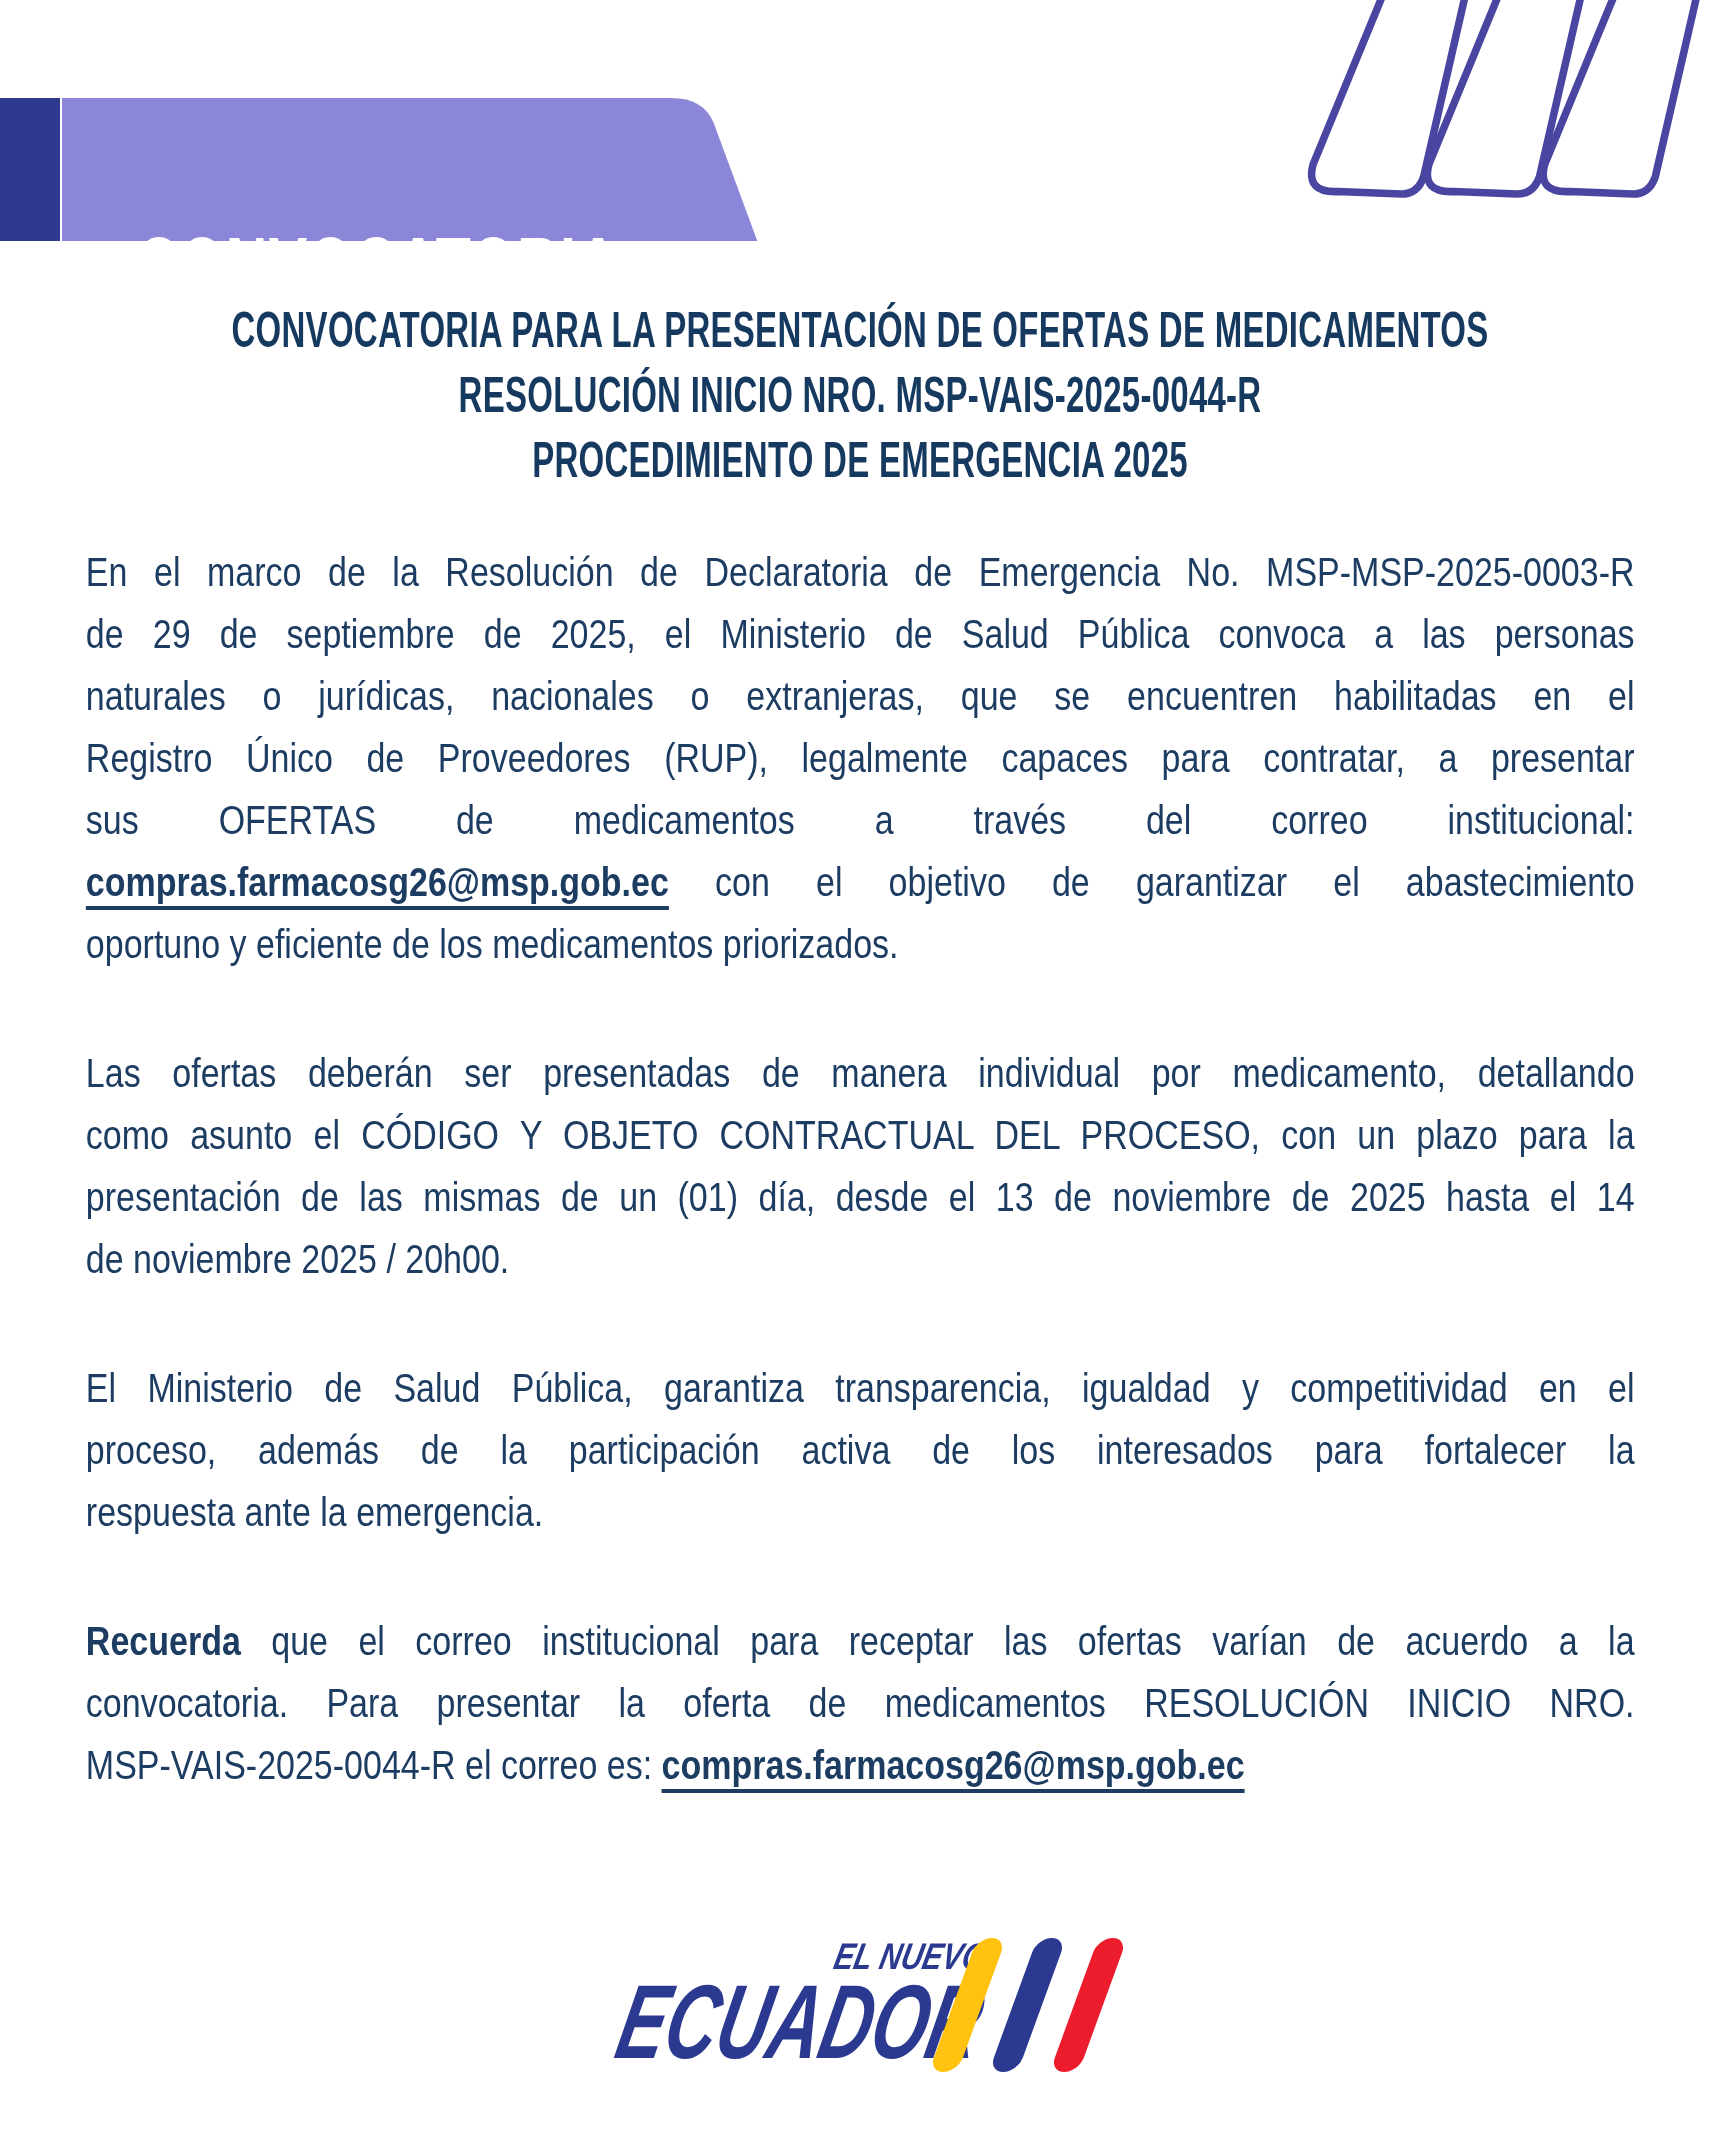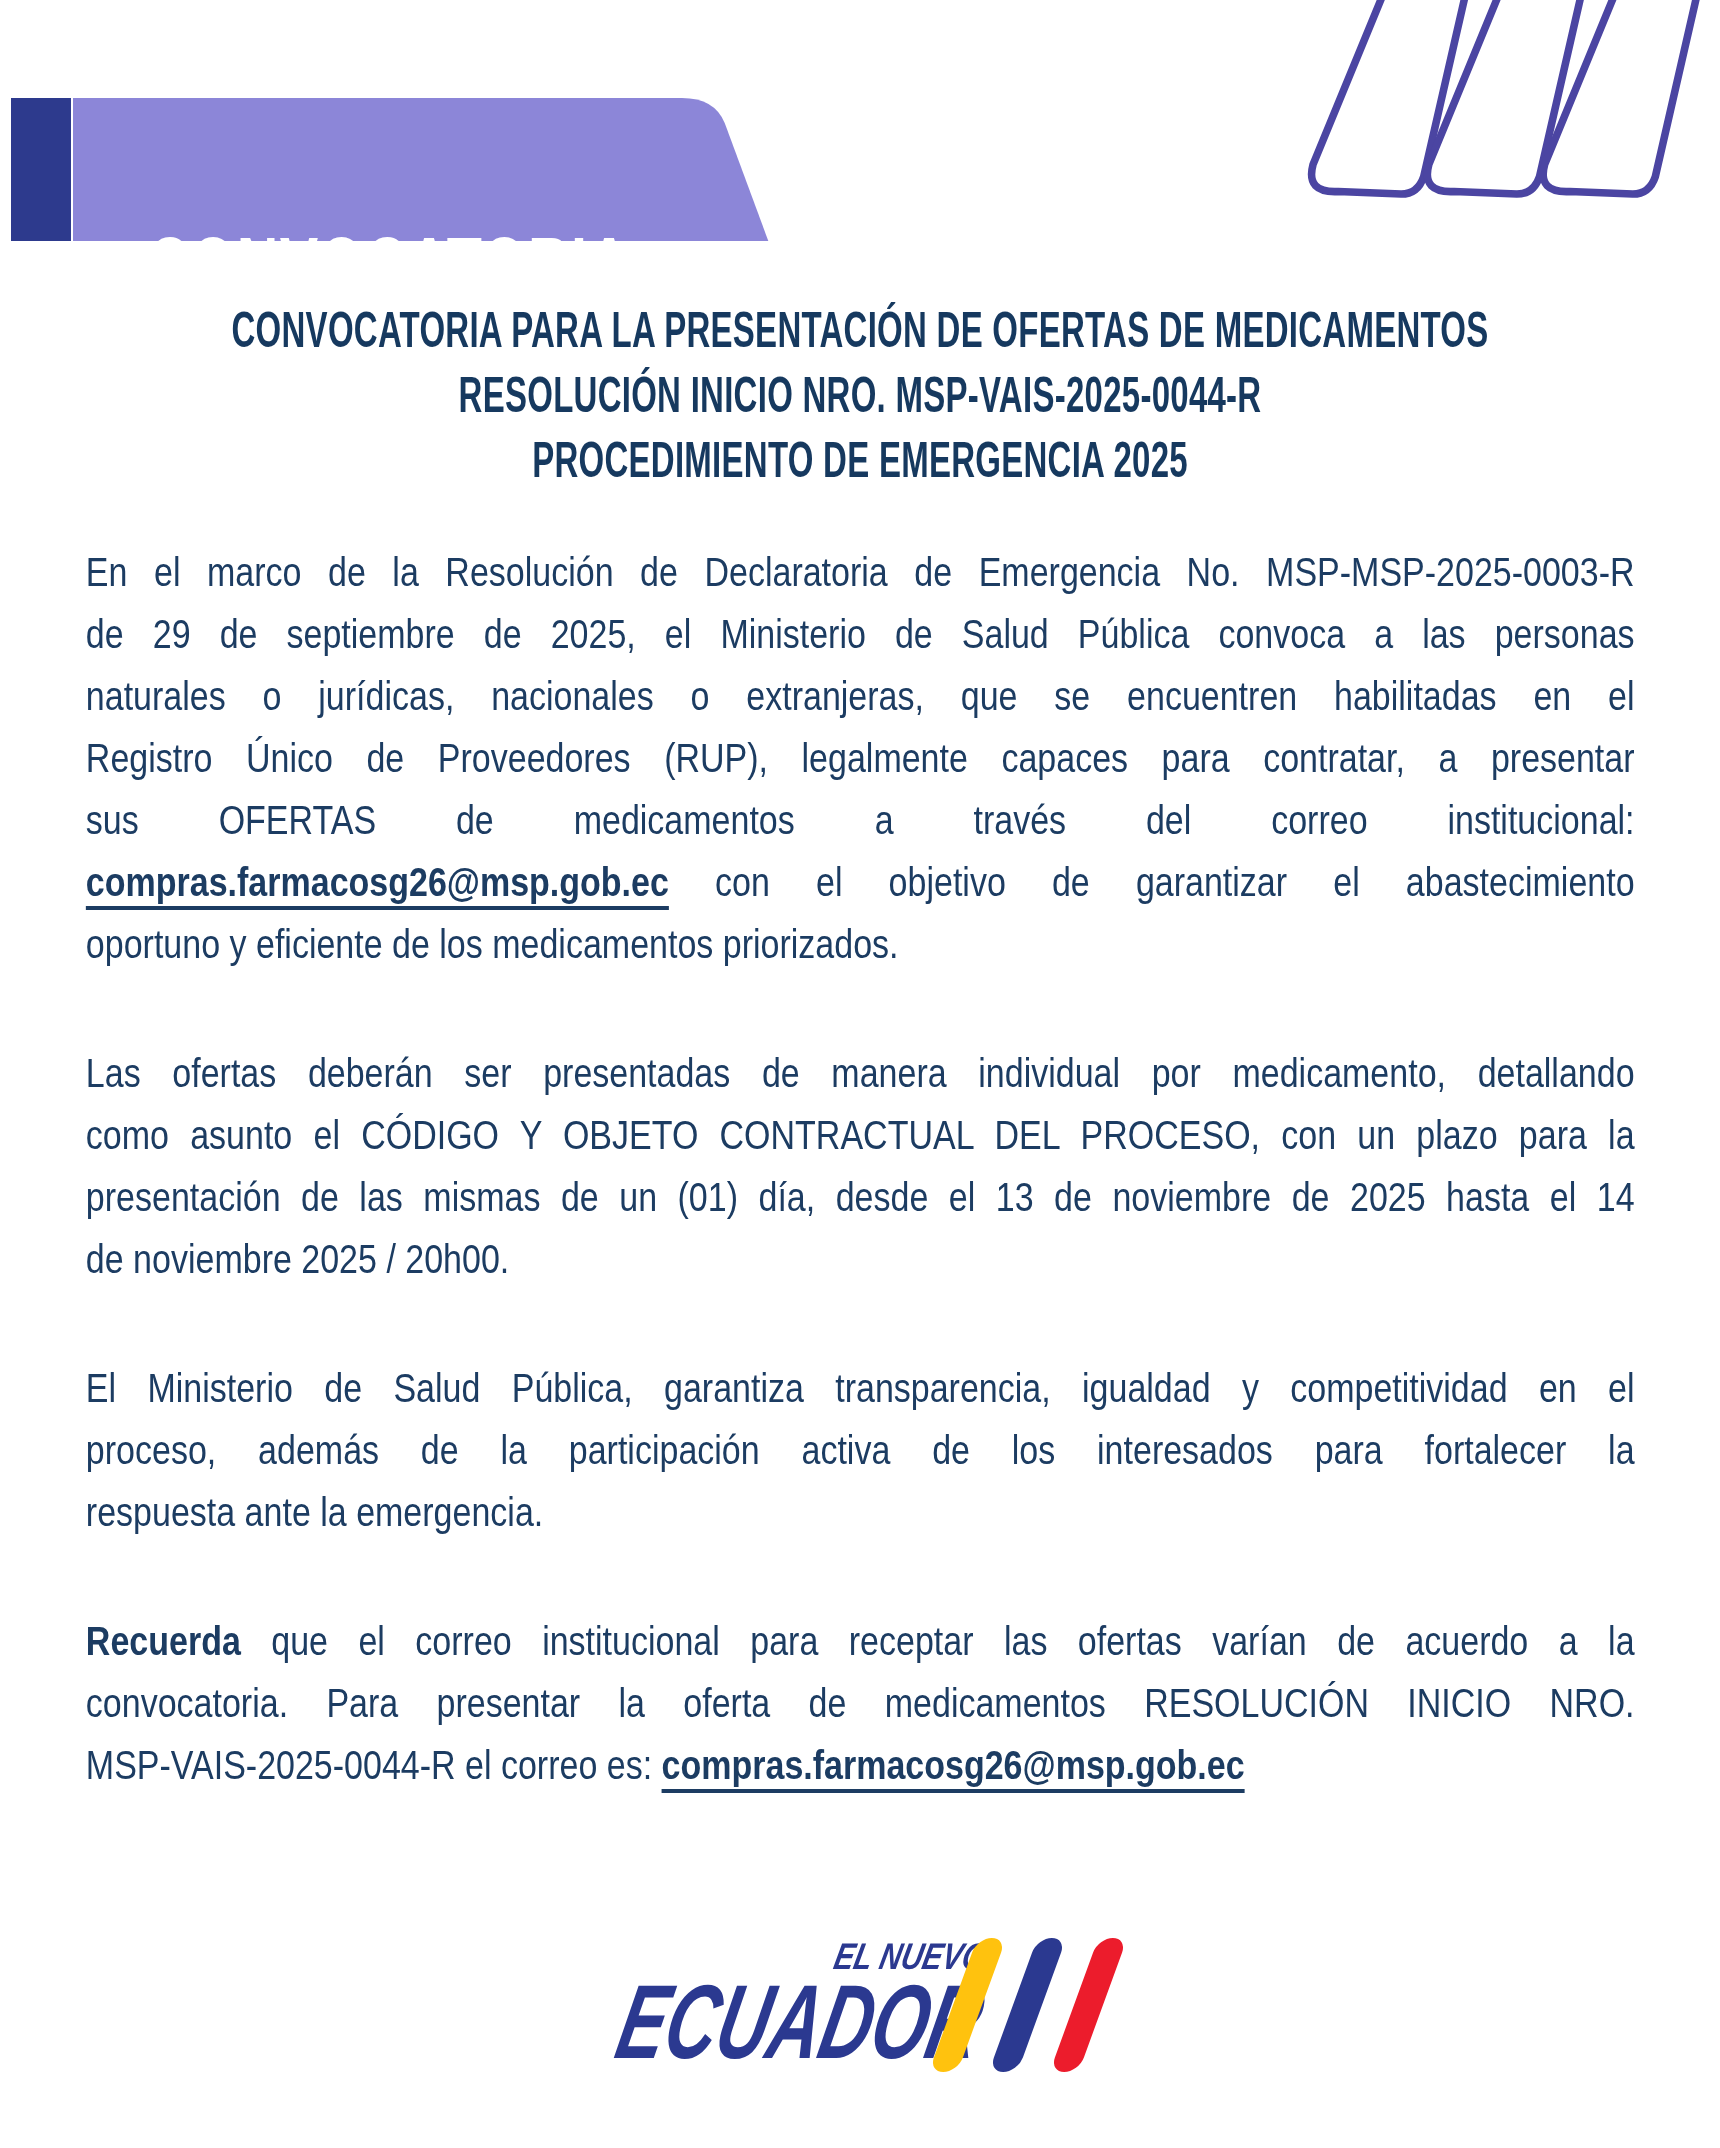--- a/index.html
+++ b/index.html
@@ -16,21 +16,21 @@
   .slashes {
     position: absolute;
     top: 0;
     right: 0;
     width: 428px;
     height: 206px;
   }
   .slashes path { fill: none; stroke: var(--slash-purple); stroke-width: 9; stroke-linejoin: round; }
 
   
-  .banner { position: absolute; left: 0; top: 98px; width: 764px; height: 143px; margin-left: 11px; }
+  .banner { position: absolute; left: 0; top: 98px; width: 764px; height: 143px; }
   .banner-block { position: absolute; left: 0; top: 0; width: 60px; height: 143px; background: var(--banner-darkblue); }
   .banner-shape { position: absolute; left: 62px; top: 0; width: 697px; height: 143px; }
   .banner-shape path { fill: var(--banner-purple); }
   .banner-label {
     position: absolute; left: 137px; top: 128px;
     font-size: 80px; line-height: 80px; font-weight: 700;
     color: var(--banner-text); letter-spacing: 1.7px; white-space: nowrap;
     transform: scaleX(0.72); transform-origin: left top;
   }
 

